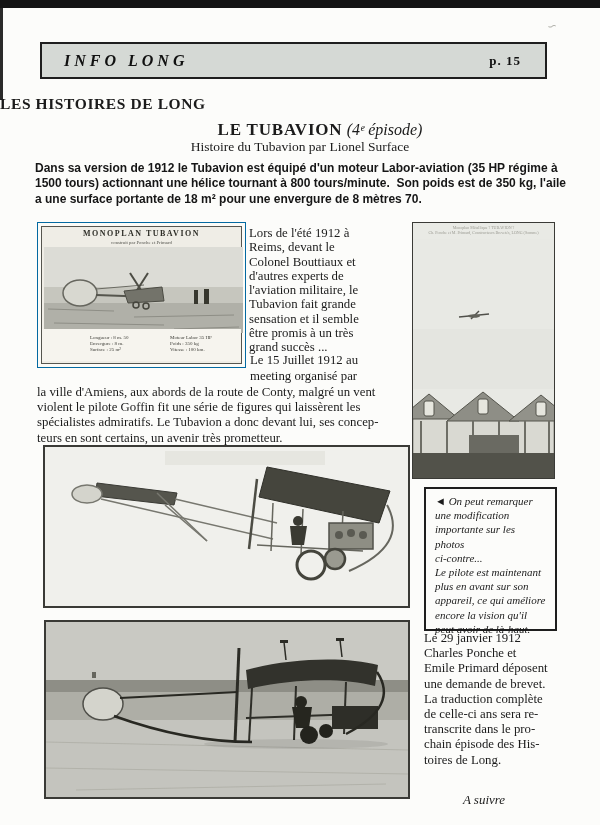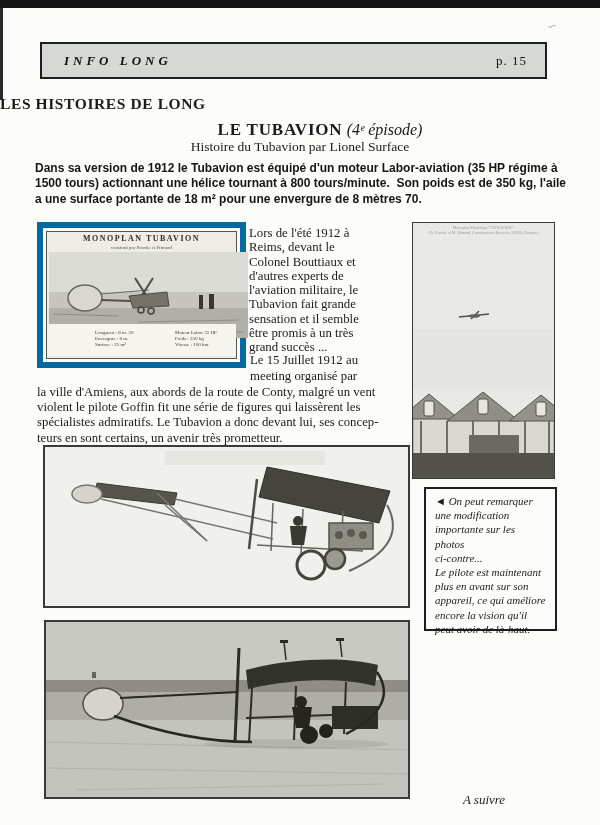--- a/index.html
+++ b/index.html
@@ -6,40 +6,40 @@
   .page{position:relative;width:600px;height:825px;background:#fcfcfa;overflow:hidden;
         font-family:"Liberation Serif",serif;color:#1b1b1b;}
   .abs{position:absolute;}
   
   .top-bar{left:0;top:0;width:600px;height:8px;background:#141414;}
   .left-mark{left:0;top:8px;width:3px;height:92px;background:#2a2a2a;}
   .corner-mark{left:546px;top:18px;width:22px;height:14px;color:#b4b4ae;font-size:12px;font-style:italic;transform:rotate(-12deg);}
   
   .banner{left:40px;top:42px;width:507px;height:37px;background:#d5d9d5;border:2px solid #1e1e1e;
           box-sizing:border-box;display:flex;align-items:center;justify-content:space-between;}
-  .banner .mast{font-weight:bold;font-style:italic;font-size:13px;letter-spacing:4px;padding-left:22px;color:#111;}
-  .banner .pnum{font-weight:normal;font-size:13px;padding-right:18px;color:#111;letter-spacing:1px;}
+  .banner .mast{font-weight:bold;font-style:italic;font-size:16px;letter-spacing:4px;padding-left:22px;color:#111;}
+  .banner .pnum{font-weight:bold;font-size:13px;padding-right:24px;color:#111;letter-spacing:1px;}
   
   .section-title{left:0;top:95px;width:600px;font-weight:bold;font-size:15.5px;letter-spacing:.6px;}
   .main-title{left:0;top:120px;width:600px;text-align:center;font-size:17px;}
   .main-title .mt{font-weight:bold;letter-spacing:.8px;margin-left:40px;}
   .main-title .ep{font-style:italic;font-size:16px;}
   .subtitle{left:0;top:139px;width:600px;text-align:center;font-size:13.5px;}
   
   .intro{left:35px;top:161px;width:548px;font-family:"Liberation Sans",sans-serif;font-weight:bold;
          font-size:12px;line-height:15.3px;white-space:pre;color:#161616;}
   
   .para{font-size:12.8px;line-height:14.3px;white-space:pre-line;}
   .p-reims{left:249px;top:226px;width:158px;}
   .p-amiens-col{left:250px;top:352px;width:158px;line-height:16px;}
   .p-amiens-full{left:37px;top:385px;width:420px;line-height:15.2px;white-space:pre;}
   .p-brevet{left:424px;top:631px;width:136px;line-height:15.2px;}
   .a-suivre{left:424px;top:756px;width:120px;text-align:center;font-style:italic;font-size:13px;margin-top:36px;}
   
-  .postcard{left:37px;top:222px;width:209px;height:146px;background:#fbfbf7;border:6px solid #0369a1;box-sizing:border-box;padding:3px;}
+  .postcard{left:37px;top:222px;width:209px;height:146px;background:#fbfbf7;border:1px solid #0369a1;box-sizing:border-box;padding:3px;}
   .pc-inner{position:relative;width:100%;height:100%;border:1px solid #55554f;box-sizing:border-box;background:#efede6;}
   .pc-title{position:absolute;top:2px;left:0;width:100%;text-align:center;font-size:8px;letter-spacing:1.5px;color:#2e2e28;font-weight:bold;}
   .pc-sub{position:absolute;top:12px;left:0;width:100%;text-align:center;font-size:6px;transform:scale(.8);color:#55554f;}
   .pc-photo{position:absolute;top:20px;left:2px;right:2px;height:86px;}
   .pc-caption{position:absolute;bottom:2px;left:0;width:100%;height:32px;background:#f6f4ee;}
   .pc-specs{position:absolute;top:6px;font-size:5px;line-height:6px;color:#3d3d37;white-space:pre-line;}
   .pc-specs.l{left:48px;} .pc-specs.r{left:128px;}
   
   .tall-photo{left:412px;top:222px;width:143px;height:257px;border:1px solid #3a3a36;box-sizing:border-box;background:#e9eae5;}
   .tp-cap{position:absolute;top:2px;left:0;width:100%;text-align:center;color:#9a9a92;font-size:5px;line-height:6px;transform:scale(.8);white-space:pre-line;}
@@ -209,20 +209,29 @@
   <div class="abs note-box">◄ On peut remarquer
 une modification
 importante sur les photos
 ci-contre...
 Le pilote est maintenant
 plus en avant sur son
 appareil, ce qui améliore
 encore la vision qu'il
 peut avoir de là-haut.</div>
 
+  <div class="abs para p-brevet">Le 29 janvier 1912
+Charles Ponche et
+Emile Primard déposent
+une demande de brevet.
+La traduction complète
+de celle-ci ans sera re-
+transcrite dans le pro-
+chain épisode des His-
+toires de Long.</div>
   <div class="abs a-suivre">A suivre</div>
 
   <div class="abs bottom-photo">
     <svg width="362" height="175" viewBox="0 0 362 175">
       <rect x="0" y="0" width="362" height="58" fill="#c9c9c3"></rect>
       <rect x="0" y="58" width="362" height="12" fill="#8e8e86"></rect>
       <rect x="0" y="70" width="362" height="28" fill="#aeaea6"></rect>
       <rect x="0" y="98" width="362" height="77" fill="#c4c4be"></rect>
       <g stroke="#b2b2aa" stroke-width="1">
         <line x1="0" y1="120" x2="362" y2="128"></line>

